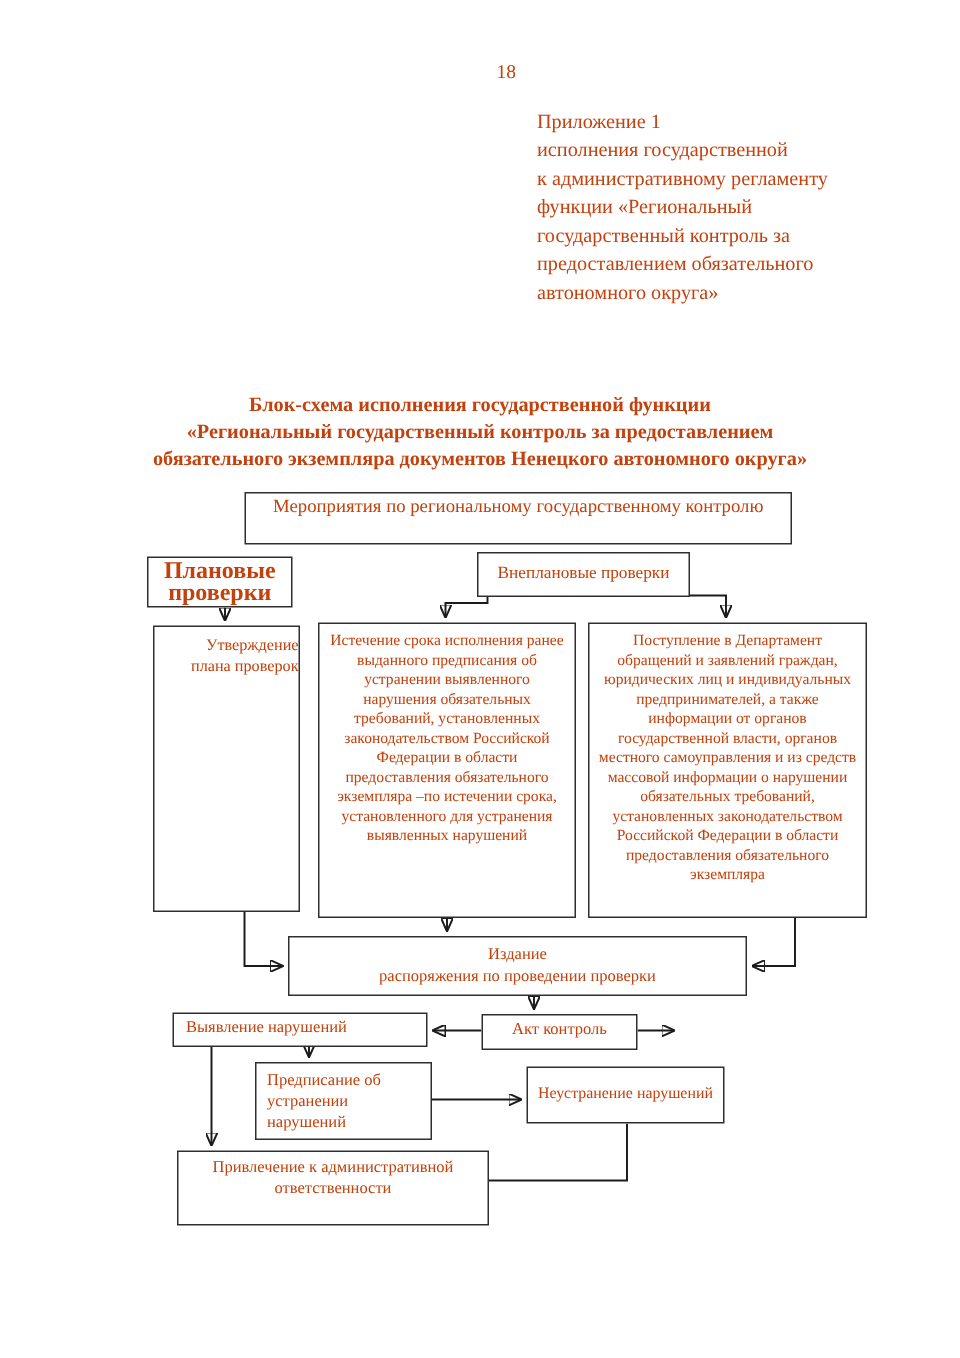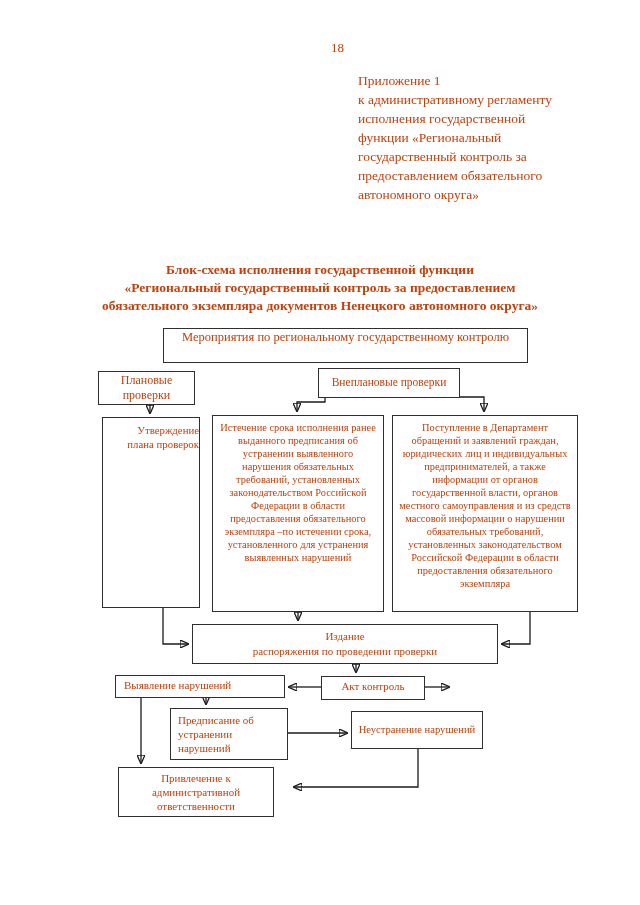--- a/index.html
+++ b/index.html
@@ -11,49 +11,49 @@
   .appendix { position:absolute; top:71px; left:358px; width:238px; font-size:13.5px; line-height:19px; }
   .appendix span { display:block; }
   .doc-title { position:absolute; top:261px; left:0; width:640px; text-align:center; font-weight:bold; font-size:13.5px; line-height:18px; }
   .doc-title span { display:block; }
 
   .fc-box {
     position:absolute; box-sizing:border-box; background:#ffffff;
     border:1.4px solid #2f2f2f; text-align:center; font-size:11px; line-height:13.5px;
   }
   .b-mero { left:163px; top:328px; width:365px; height:35px; font-size:12.5px; line-height:16px; padding-top:0; }
-  .b-plan { left:98px;  top:371px; width:97px;  height:34px; font-size:12px; line-height:15px; padding-top:1px; }
+  .b-plan { left:98px;  top:371px; width:97px;  height:34px; font-size:16px; line-height:15px; padding-top:1px;font-weight:bold; }
   .b-vnep { left:318px; top:368px; width:142px; height:30px; font-size:11.5px; display:flex; align-items:center; justify-content:center; }
   .b-utv  { left:102px; top:417px; width:98px;  height:191px; line-height:14px; padding-top:5px; font-size:10.8px; }
   .b-utv span { display:block;text-align:right; }
   .b-ist  { left:212px; top:415px; width:172px; height:197px; font-size:10.4px; line-height:13px; padding:5px 4px 0 4px; }
   .b-post { left:392px; top:415px; width:186px; height:197px; font-size:10.4px; line-height:13px; padding:5px 5px 0 5px; }
   .b-izd  { left:192px; top:624px; width:306px; height:40px; line-height:14.5px; padding-top:4px; }
   .b-izd span { display:block; }
   .b-vyy  { left:115px; top:675px; width:170px; height:23px; text-align:left; padding:3px 0 12px 8px; }
   .b-akt  { left:321px; top:676px; width:104px; height:24px; padding-top:3px; }
   .b-ots  { left:453px; top:675px; width:147px; height:23px; text-align:left; padding:3px 0 0 7px; }
   .b-pre  { left:170px; top:708px; width:118px; height:52px; line-height:14px; text-align:left; padding:4px 4px 0 7px; }
   .b-neu  { left:351px; top:711px; width:132px; height:38px; font-size:10.6px; display:flex; align-items:center; justify-content:center; }
-  .b-pri  { left:118px; top:767px; width:156px; height:50px; line-height:14px; padding-top:3px; }
+  .b-pri  { left:118px; top:767px; width:208px; height:50px; line-height:14px; padding-top:3px; }
 
   .connectors { position:absolute; left:0; top:0; width:640px; height:905px; pointer-events:none; }
   .connectors path { stroke:#1b1b1b; stroke-width:1.3; fill:none; }
 </style>
 </head>
 <body>
 
 <div class="page">
 
   <div class="page-number">18</div>
 
   <div class="appendix">
     <span>Приложение 1</span>
+    <span>исполнения государственной</span>
     <span>к административному регламенту</span>
-    <span>исполнения государственной</span>
     <span>функции «Региональный</span>
     <span>государственный контроль за</span>
     <span>предоставлением обязательного</span>
     <span>автономного округа»</span>
   </div>
 
   <div class="doc-title">
     <span>Блок-схема исполнения государственной функции</span>
     <span>«Региональный государственный контроль за предоставлением</span>
     <span>обязательного экземпляра документов Ненецкого автономного округа»</span>

